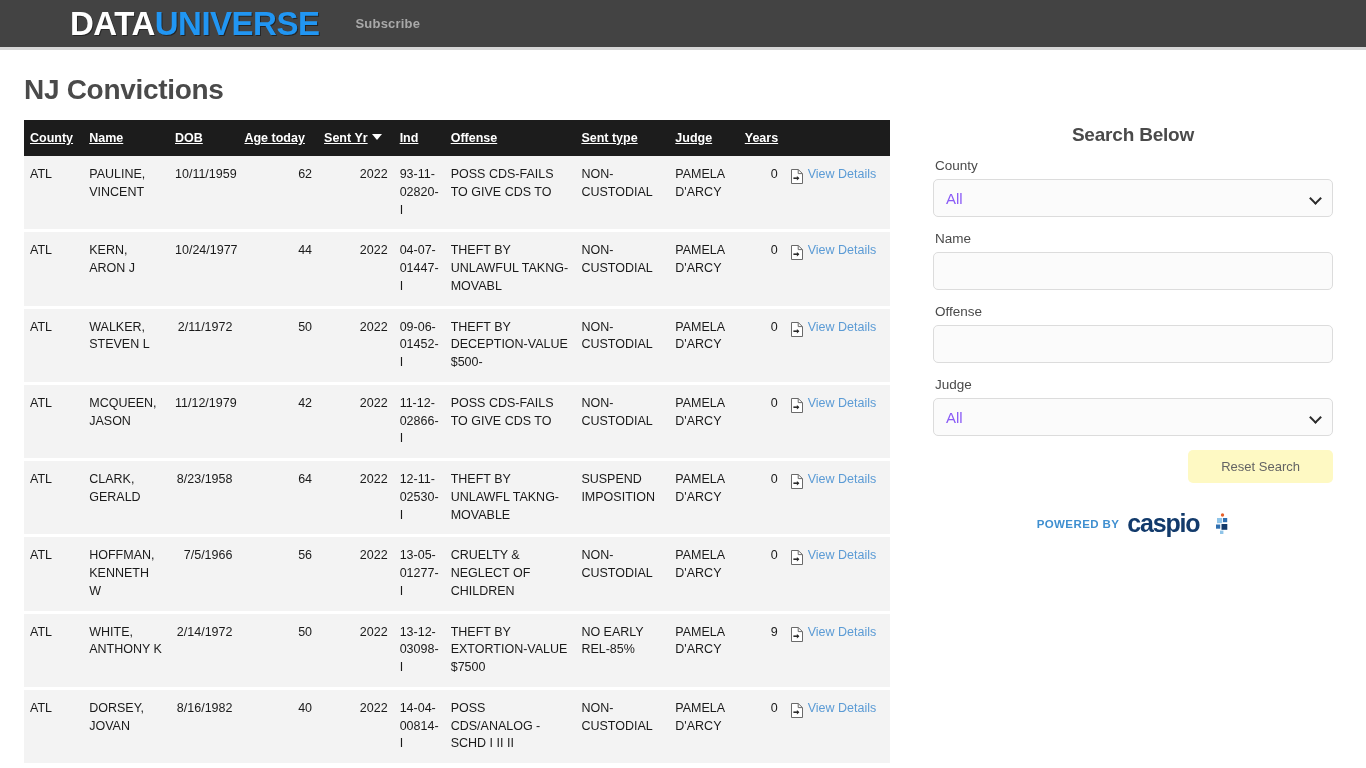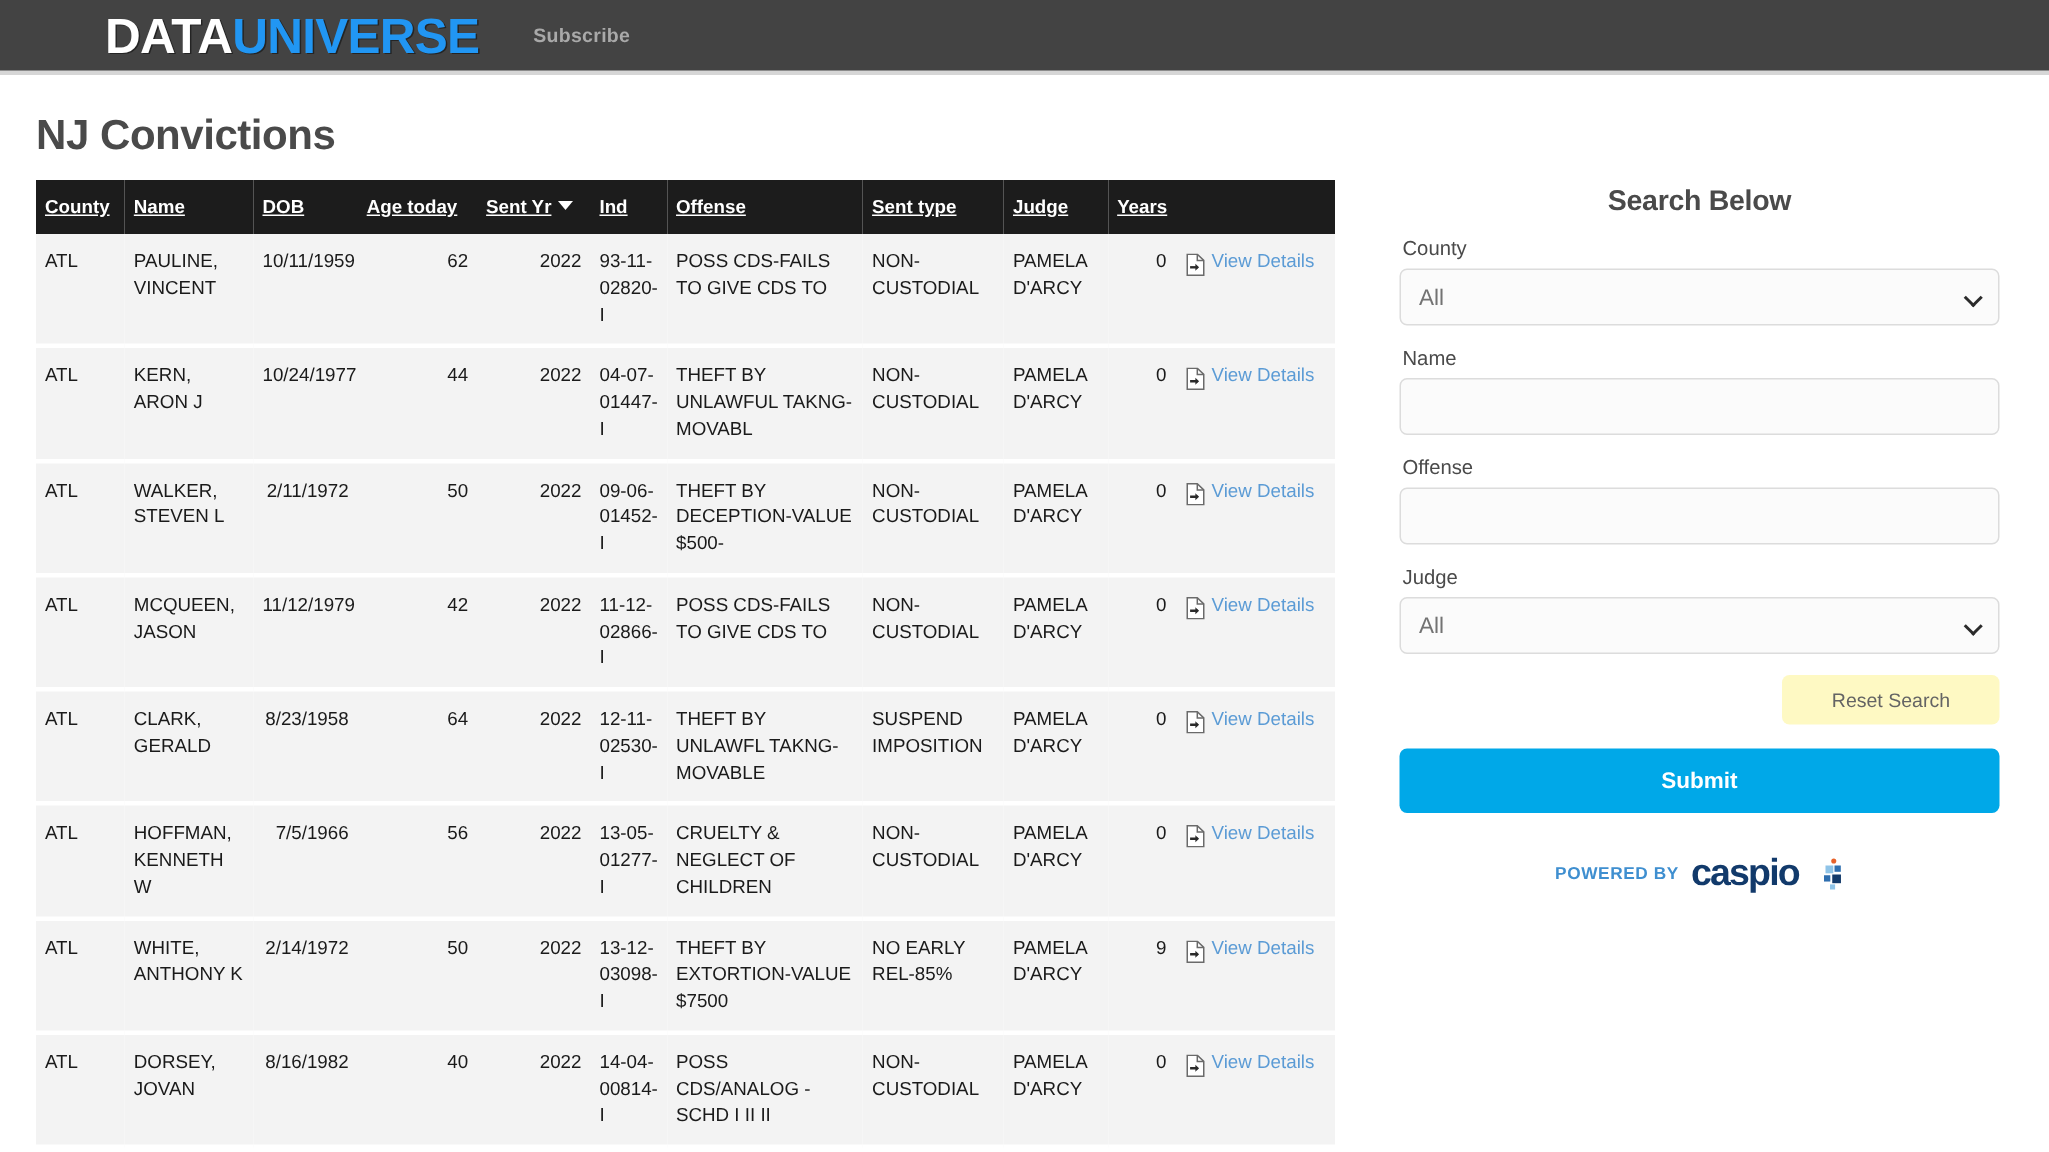--- a/index.html
+++ b/index.html
@@ -148,21 +148,21 @@
     color: #4a4a4a;
     margin: 0 0 6px 2px;
   }
   .field-block { margin-bottom: 14px; }
   .sel-wrap { position: relative; }
   select.field-control {
     width: 100%;
     height: 38px;
     padding: 0 30px 0 12px;
     font-size: 15px;
-    color: #737373;
+    color: #8b5cf6;
     background: #fbfbfb;
     border: 1px solid #dcdcdc;
     border-radius: 5px;
     appearance: none;
     -webkit-appearance: none;
     font-family: "Liberation Sans", sans-serif;
     outline: none;
   }
   .sel-caret {
     position: absolute;
@@ -444,21 +444,20 @@
           <option>All</option>
         </select>
         <span class="sel-caret"></span>
       </div>
     </div>
 
     <div class="reset-row">
       <button class="reset-btn">Reset Search</button>
     </div>
 
-    <button class="submit-btn">Submit</button>
 
     <div class="caspio-row">
       <span class="powered-by">POWERED BY</span>
       <span class="caspio-word">caspio</span>
       <svg width="22" height="22" viewBox="0 0 22 22">
         <circle cx="15.5" cy="2" r="1.7" fill="#e8622a"></circle>
         <rect x="10" y="5" width="5.2" height="5.2" fill="#8fc4e8"></rect>
         <rect x="16" y="5" width="4.2" height="4.2" fill="#2f6fb0"></rect>
         <rect x="9" y="11.5" width="4.2" height="4.2" fill="#2f6fb0"></rect>
         <rect x="14.5" y="11" width="5.8" height="5.8" fill="#123a6b"></rect>

